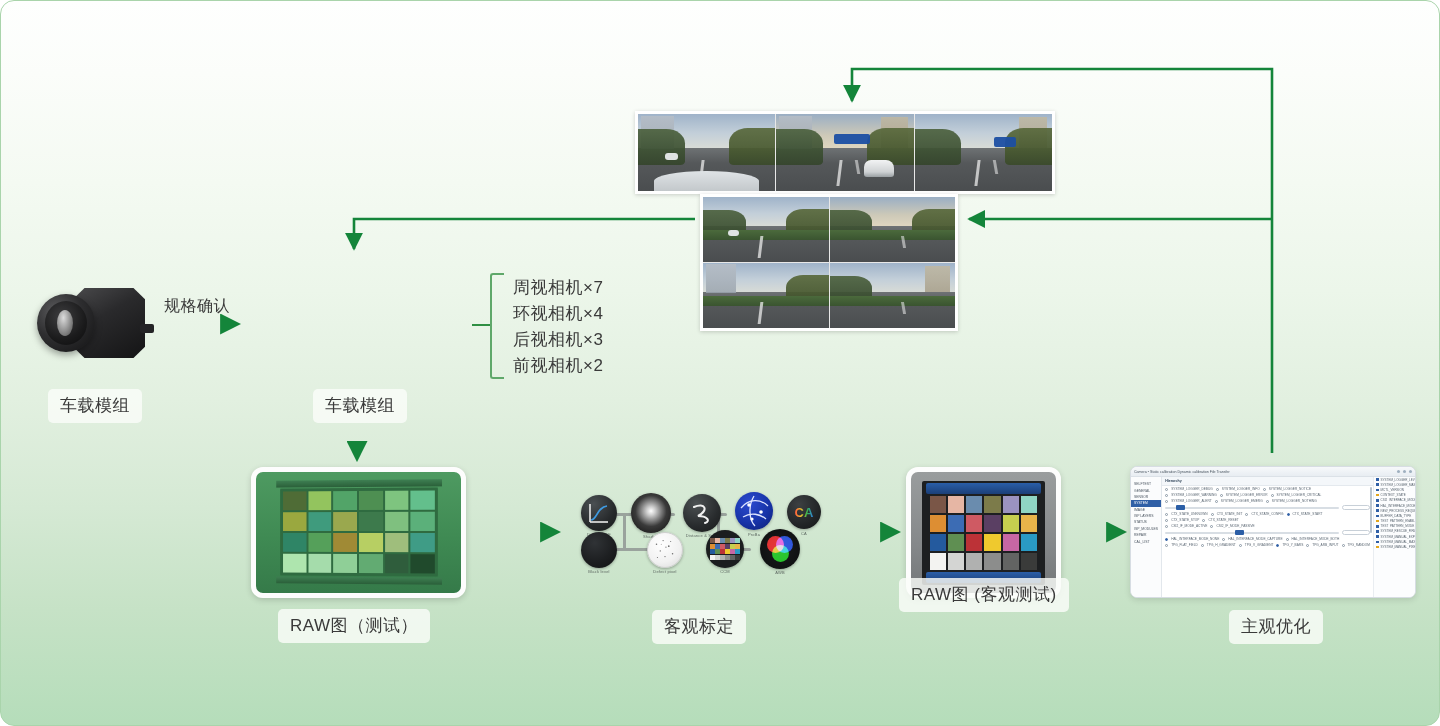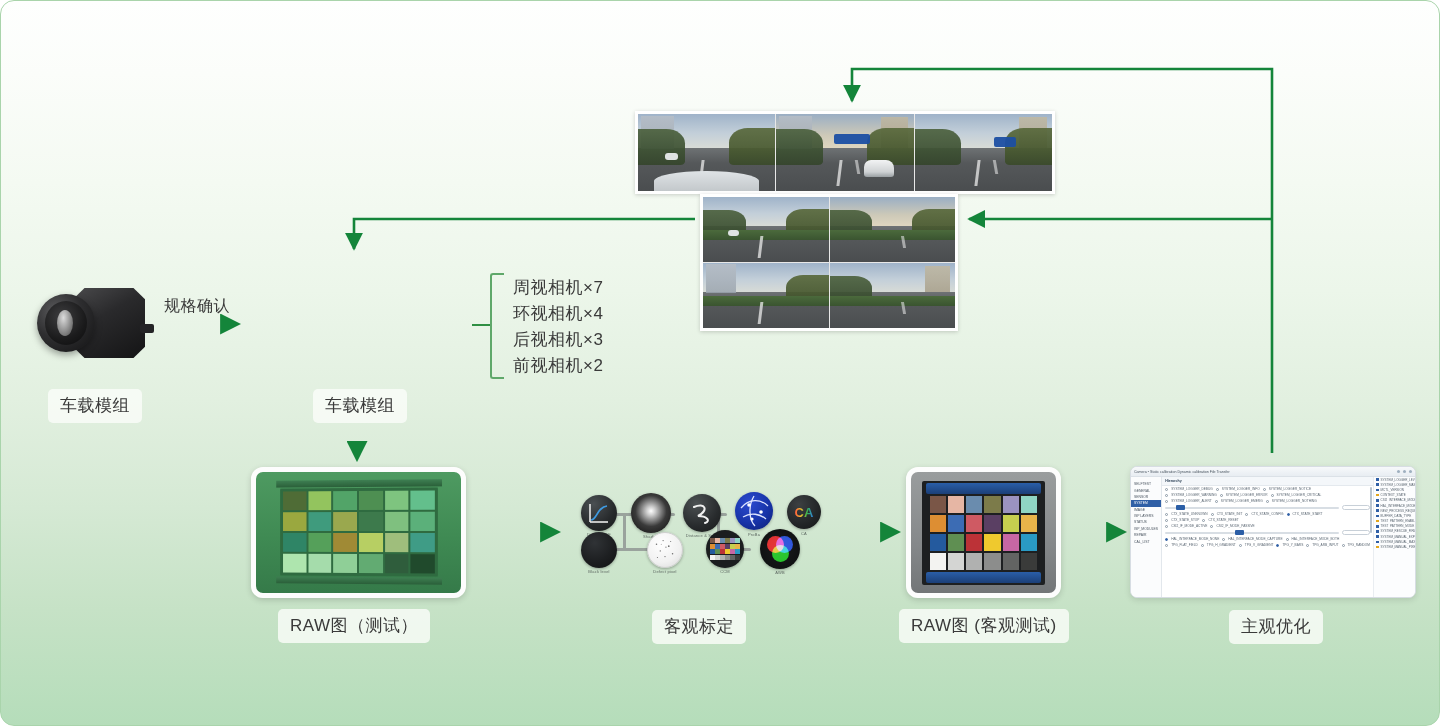--- a/index.html
+++ b/index.html
@@ -608,21 +608,21 @@
           <div style="background: rgb(243, 243, 241);"></div>
           <div style="background: rgb(212, 213, 211);"></div>
           <div style="background: rgb(176, 177, 176);"></div>
           <div style="background: rgb(140, 141, 140);"></div>
           <div style="background: rgb(99, 100, 99);"></div>
           <div style="background: rgb(58, 59, 58);"></div>
         </div>
       <div class="obj-bar" style="bottom:2px;"></div>
     </div>
   </div>
-  <div class="chip" style="left:898px; top:608px;">RAW图 (客观测试)</div>
+  <div class="chip" style="left:898px; top:577px;">RAW图 (客观测试)</div>
 
   <div class="app">
     <div class="app-title">
       <span>Camera  ▪  Static calibration  Dynamic calibration  File Transfer</span>
       <span style="flex:1"></span>
       <span class="tb-dot"></span>
       <span class="tb-dot"></span>
       <span class="tb-dot"></span>
     </div>
     <div class="app-body">

